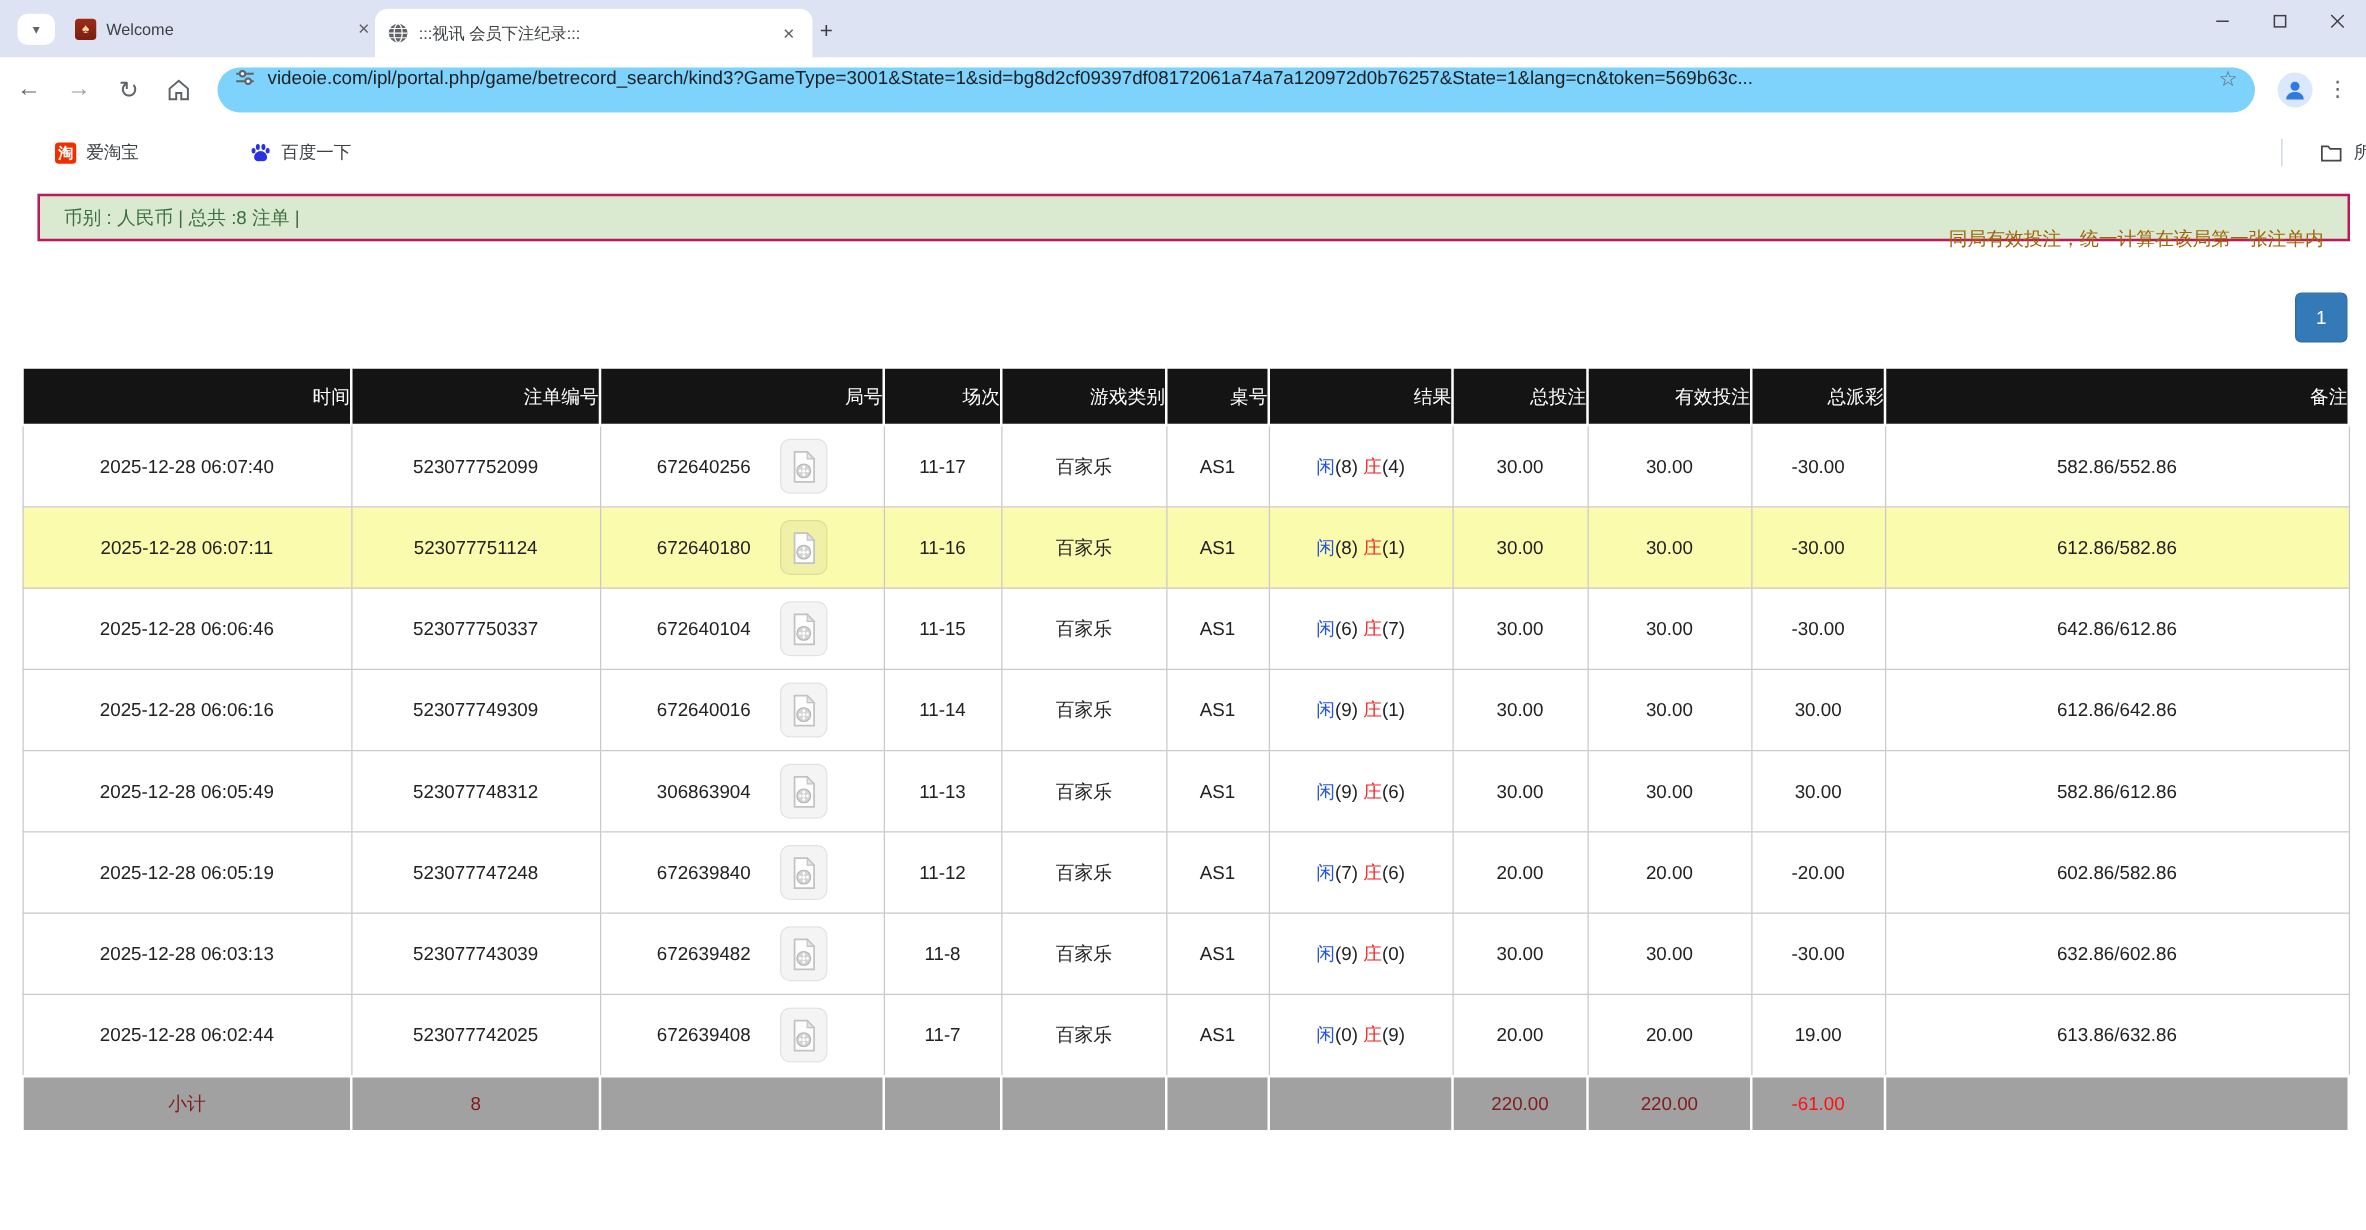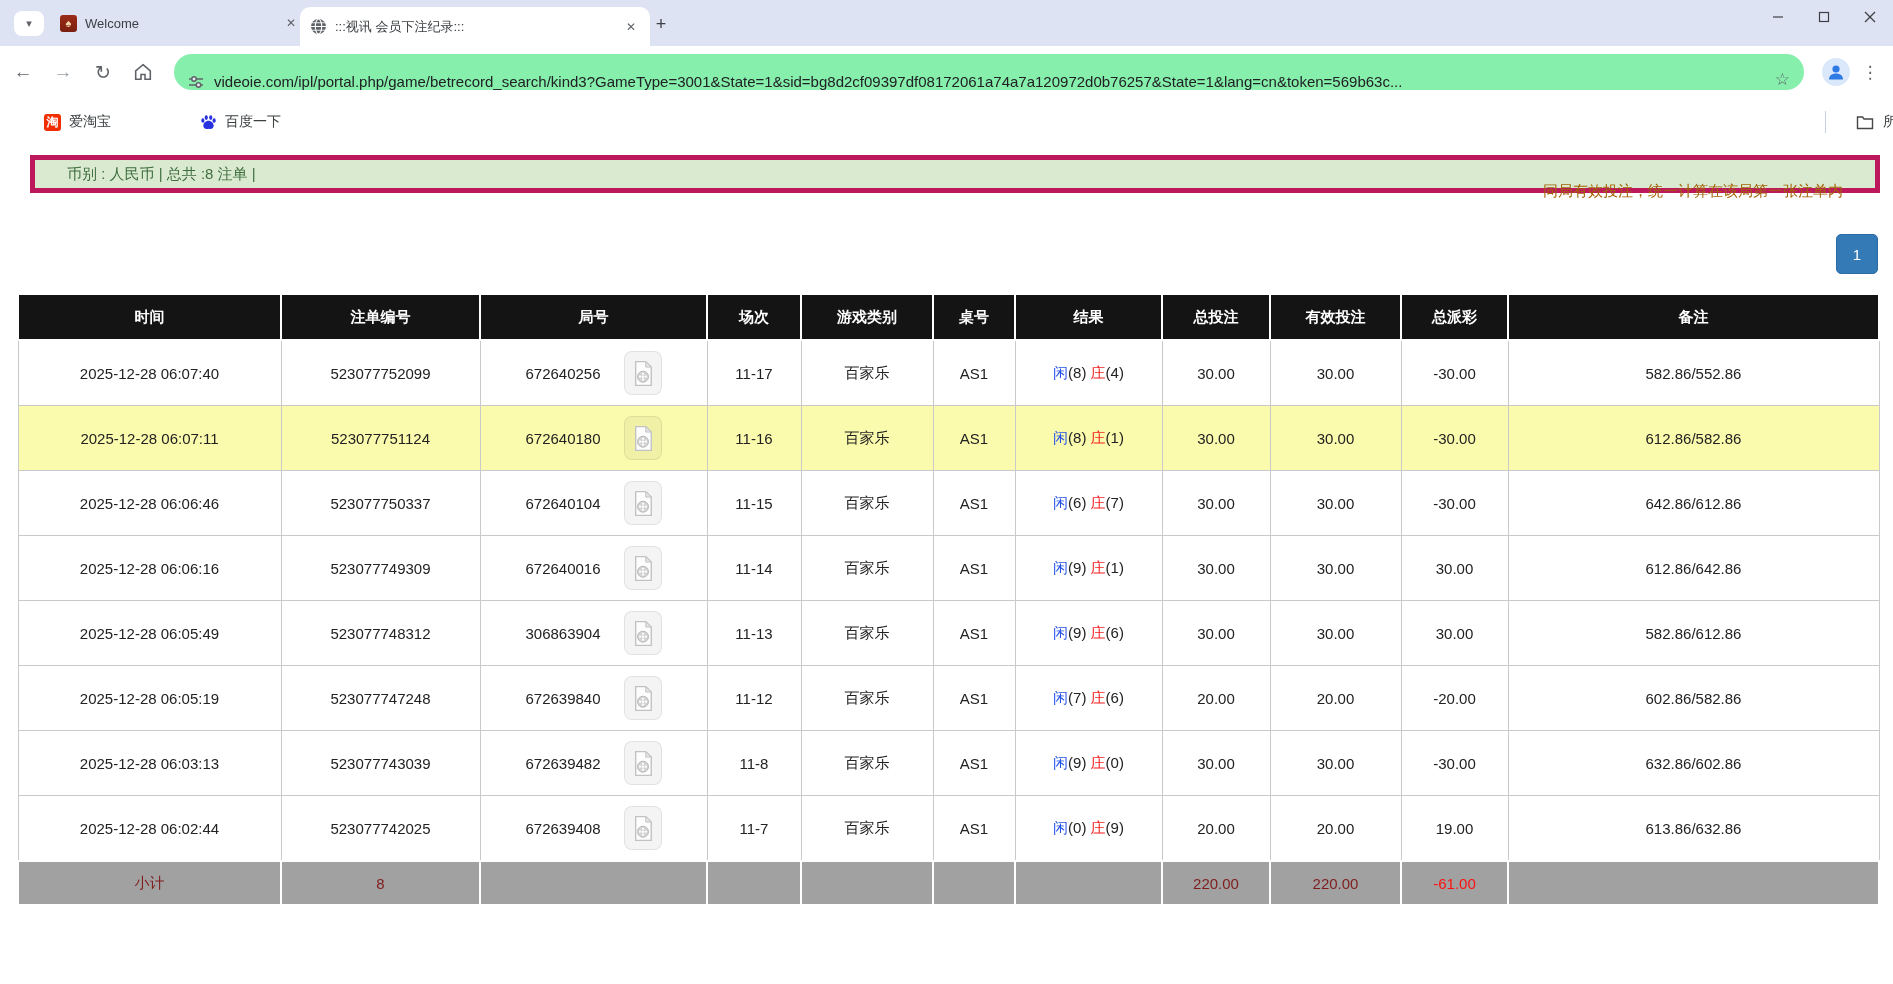--- a/index.html
+++ b/index.html
@@ -23,51 +23,51 @@
   .newtab-btn{position:absolute;left:648px;top:11px;width:26px;height:26px;font-size:18px;color:#3c4043;
               display:flex;align-items:center;justify-content:center;cursor:pointer;}
   .win-controls{position:absolute;right:0;top:0;height:34px;display:flex;}
   .win-btn{width:46px;height:34px;display:flex;align-items:center;justify-content:center;color:#3c4043;cursor:pointer;}
 
   
   .toolbar{position:relative;height:52px;background:#fff;display:flex;align-items:center;}
   .nav-ico{width:34px;height:34px;display:flex;align-items:center;justify-content:center;
            font-size:19px;color:#5f6368;margin-left:6px;cursor:pointer;}
   .nav-ico.dim{color:#9aa0a6;}
-  .omnibox{position:relative;margin-left:14px;width:1630px;height:36px;background:#86efac;border-radius:18px;
-           display:flex;align-items:flex-end;padding:0 14px;box-sizing:border-box;}
+  .omnibox{position:relative;margin-left:14px;width:1630px;height:36px;background:#7dd3fc;border-radius:18px;
+           display:flex;align-items:flex-start;padding:0 14px;box-sizing:border-box;}
   .omni-url{flex:1;font-size:15px;color:#202124;white-space:nowrap;overflow:hidden;margin-left:10px;}
   .star{font-size:17px;color:#5f6368;margin-left:8px;cursor:pointer;}
   .avatar{width:28px;height:28px;border-radius:50%;margin-left:18px;background:#dbe7fb;
           display:flex;align-items:center;justify-content:center;cursor:pointer;}
   .kebab{margin-left:10px;color:#5f6368;font-size:17px;letter-spacing:0;cursor:pointer;width:20px;text-align:center;}
 
   
   .bookmarks{position:relative;height:48px;background:#fff;display:flex;align-items:center;overflow:hidden;}
   .bm-item{display:flex;align-items:center;font-size:14px;color:#3c4043;cursor:pointer;position:absolute;}
   .bm-item .lbl{margin-left:8px;white-space:nowrap;}
   .tao-ico{width:17px;height:17px;background:#f22e00;border-radius:3px;color:#fff;font-size:12px;
            line-height:17px;text-align:center;font-weight:bold;}
   .bm-right{position:absolute;right:-46px;display:flex;align-items:center;font-size:14px;color:#3c4043;}
   .bm-divider{width:1px;height:22px;background:#c6d0e8;margin-right:30px;}
 
   
   .page{position:relative;background:#fff;}
-  .info-bar{margin:9px 13px 0 30px;width:1850px;height:38px;background:#daead0;border:5px solid #be185d;
+  .info-bar{margin:9px 13px 0 30px;width:1850px;height:38px;background:#daead0;border:2px solid #be185d;
             box-sizing:border-box;display:flex;align-items:center;justify-content:space-between;
-            padding:0 32px;font-size:15px;}
+            padding:0 19px;font-size:15px;}
   .info-left{color:#3f6e3f;}
   .info-right{color:#a16207;margin-top:35px;}
   .pagination-row{display:flex;justify-content:flex-end;margin:41px 15px 0 0;}
   .page-btn{width:40px;height:38px;background:#337ab7;border:1px solid #2e6da4;border-radius:5px;
             color:#fff;font-size:15px;display:flex;align-items:center;justify-content:center;cursor:pointer;}
 
   
   table.bets{width:1861px;margin:19px 0 0 17px;border-collapse:collapse;table-layout:fixed;font-size:15px;}
-  table.bets th{background:#141414;color:#fff;font-weight:bold;height:44px;border:2px solid #fff;padding:0;}
+  table.bets th{background:#141414;color:#fff;font-weight:normal;height:44px;border:2px solid #fff;padding:0;text-align:right;}
   table.bets td{height:64px;border:1px solid #c9c9c9;text-align:center;color:#222;padding:0 4px;}
   tr.highlight td{background:#fbfbae;}
   .blue{color:#2553e8;}
   .red{color:#f42222;}
   .round-wrap{display:flex;align-items:center;justify-content:center;gap:23px;}
   .video-btn{width:38px;height:44px;border:1px solid rgba(0,0,0,0.08);background:rgba(0,0,0,0.045);
              border-radius:8px;display:flex;align-items:center;justify-content:center;cursor:pointer;padding:0;}
   tr.summary td{background:#a1a1a1;color:#7f1d1d;height:42px;border:2px solid #fff;}
   tr.summary td.red-bright{color:#ff1111;}
 </style>

